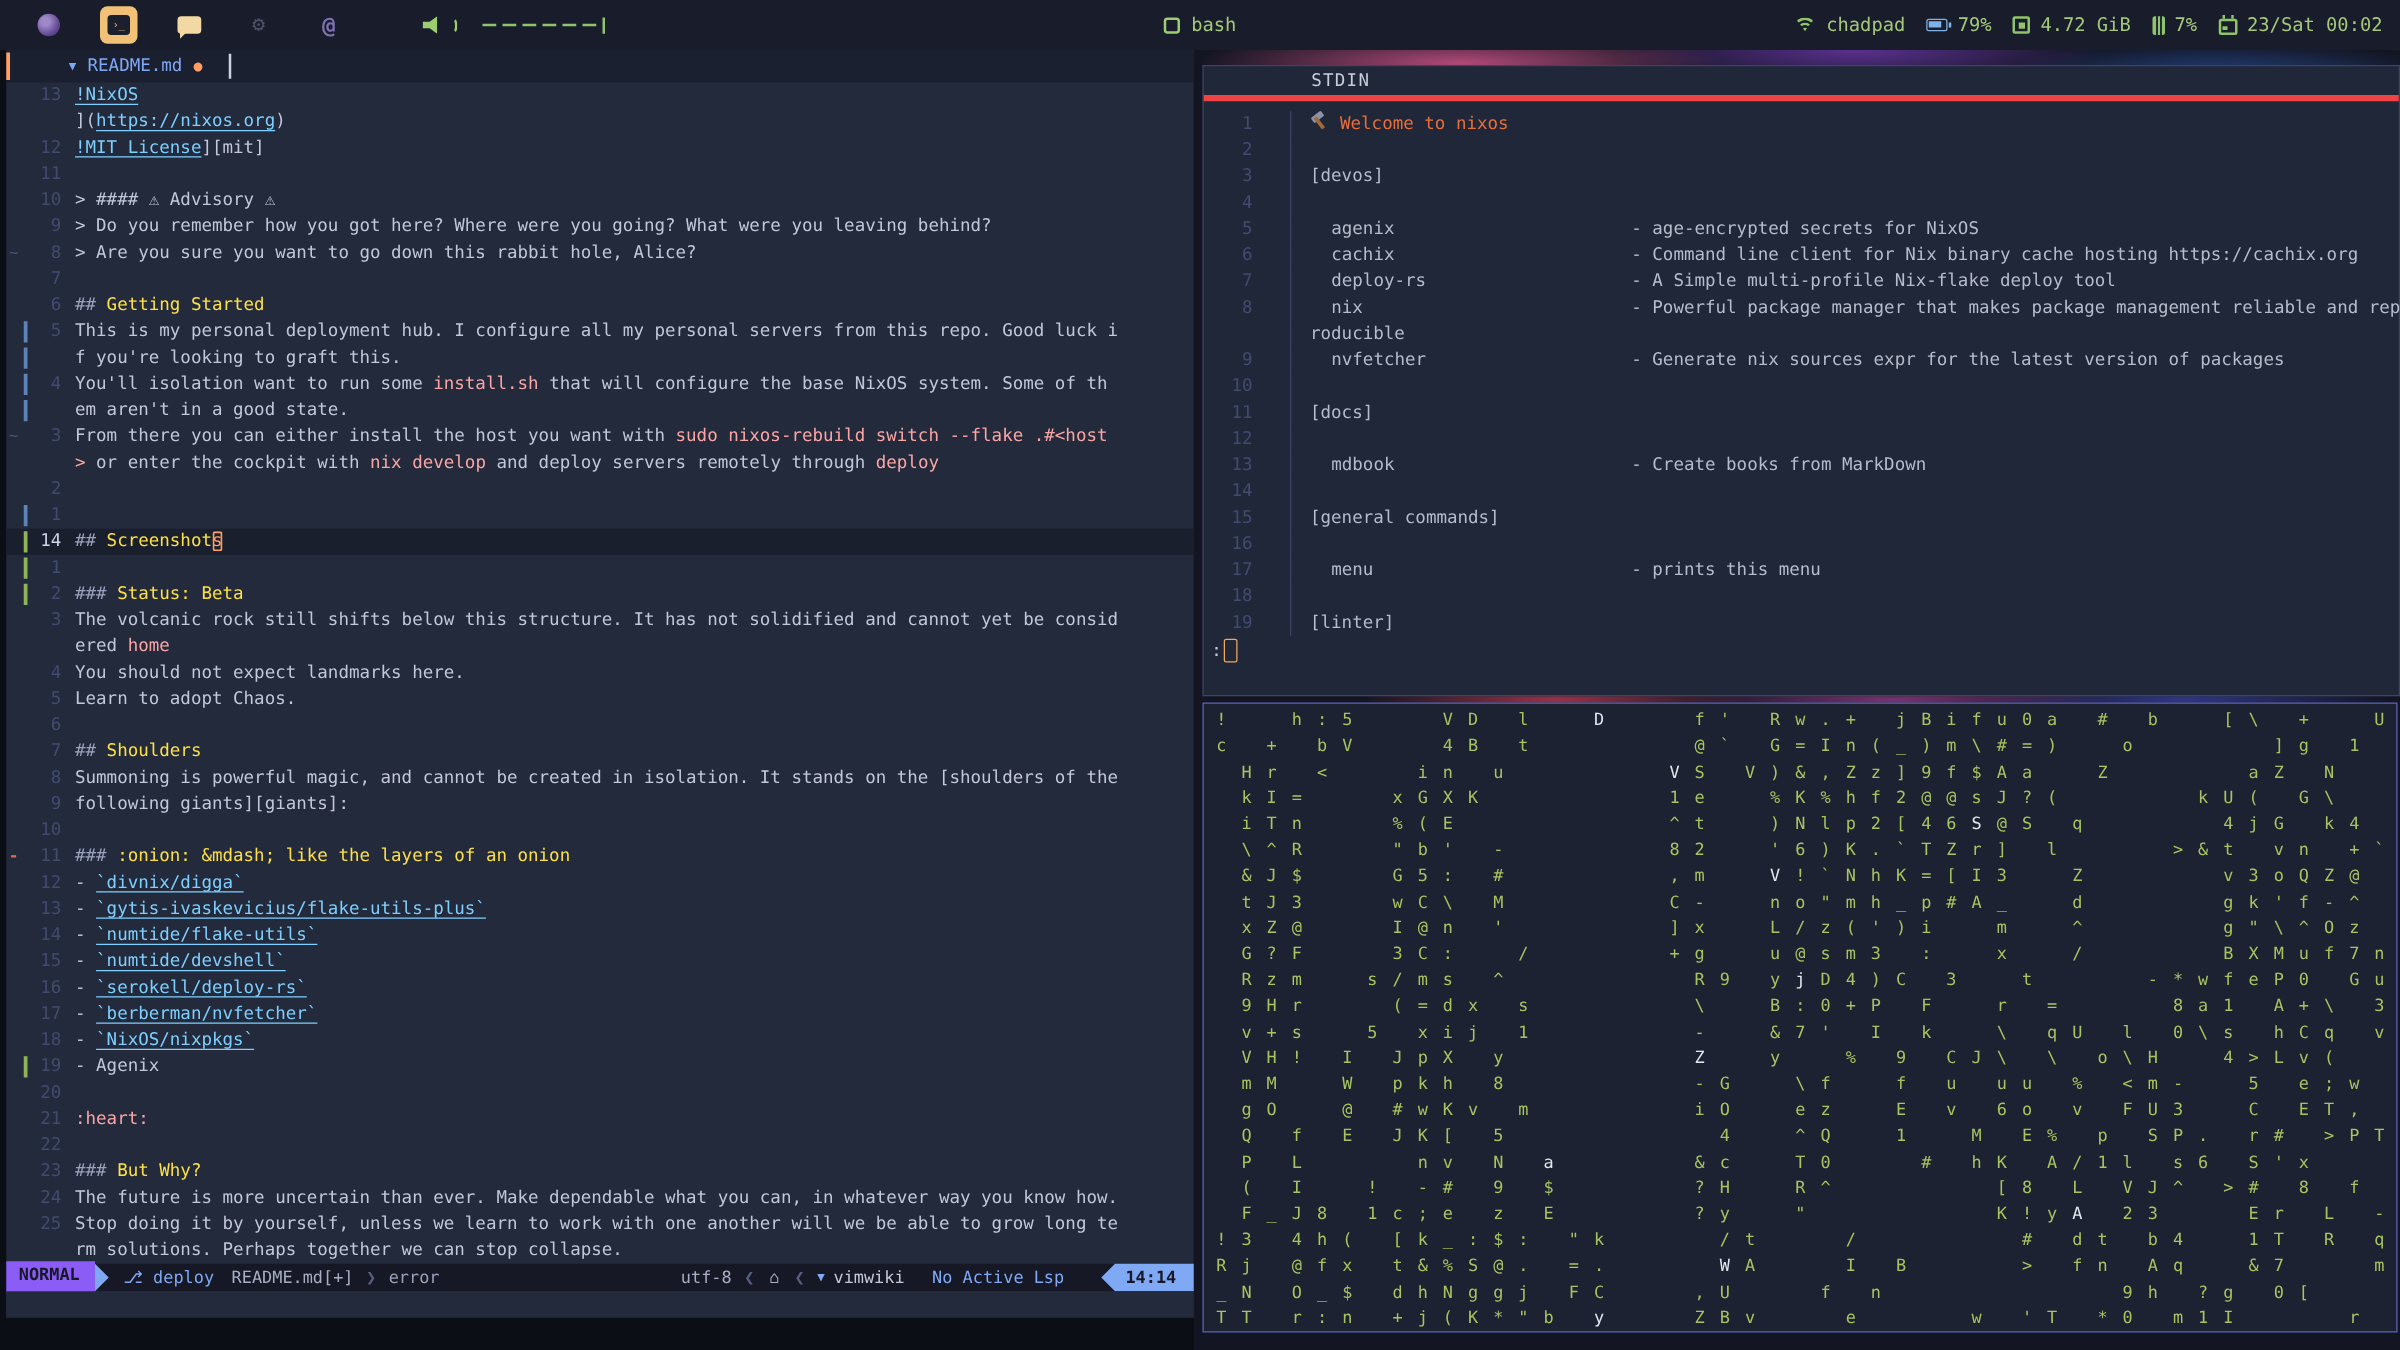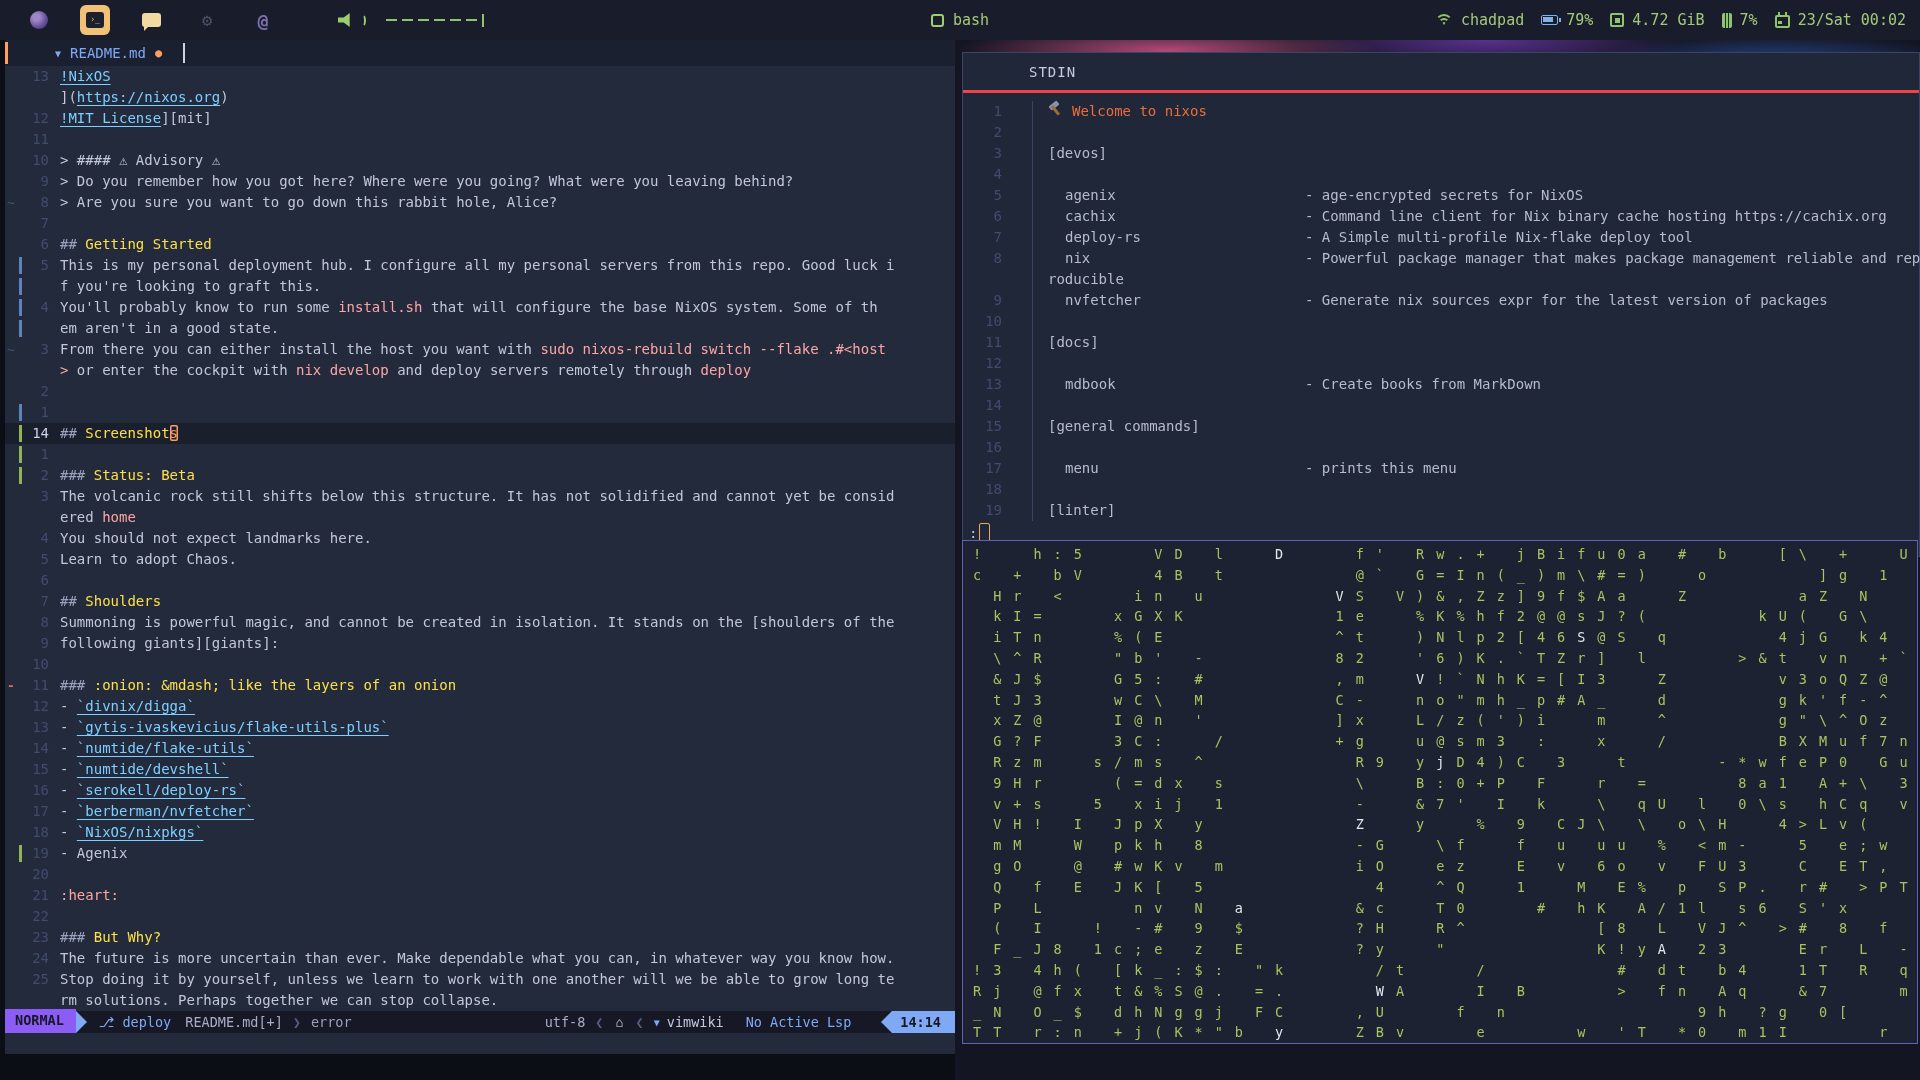--- a/index.html
+++ b/index.html
@@ -111,40 +111,40 @@
   .sl-ft-icon { color:#7fa8f5; font-size:10px; margin-right:7px; }
   .sl-ft { color:#c2c7da; }
   .sl-lsp { color:#7fa8f5; margin-left:22px; margin-right:20px; }
   .sl-time { height:22px; line-height:22px; background:#7fa8f5; color:#161925; font-weight:bold;
     padding:0 14px 0 8px; }
   .cmdline { position:absolute; left:0; bottom:0; width:100%; height:21px; background:#232a3c; }
 
   
   .pager-win { position:absolute; left:962px; top:52px; width:958px; height:505px;
     background:#202739; border:1px solid #3c4465; font-size:14px; color:#b6bccb; }
-  .pg-winbar { height:40px; display:flex; align-items:center; padding-left:66px;
-    border-bottom:3px solid #ef4444; color:#c8cdda; letter-spacing:1px; }
+  .pg-winbar { height:28px; display:flex; align-items:center; padding-left:86px;
+    border-bottom:5px solid #ef4444; color:#c8cdda; letter-spacing:1px; }
   .pg-rows { padding-top:8px; }
   .pg-row { display:flex; height:21px; line-height:21px; white-space:pre; }
   .pg-num { flex:0 0 70px; text-align:right; padding-right:30px; border-right:1px solid #3c4465;
     color:#414b6e; }
   .pg-text { padding-left:15px; white-space:pre; display:flex; }
   .pg-indent { display:inline-block; width:17px; }
   .pg-name { display:inline-block; width:240px; }
   .pg-welcome { color:#ea6e3a; }
   .hammer { position:relative; display:inline-block; width:16px; height:15px; margin-right:8px; }
   .hammer::before { content:""; position:absolute; left:1px; top:2px; width:10px; height:5px;
     background:#8a93a8; border-radius:1px; transform:rotate(-38deg); }
   .hammer::after { content:""; position:absolute; left:6px; top:4px; width:2.5px; height:11px;
     background:#a06a3a; transform:rotate(-38deg); }
   .pg-prompt { display:flex; align-items:center; margin-top:2px; padding-left:6px; color:#c2c7da; }
   .pg-cursor { width:11px; height:19px; border:1.5px solid #f0a860; border-radius:2px; margin-left:2px; }
 
   
-  .matrix-win { position:absolute; left:962px; top:540px; width:956px; height:504px;
+  .matrix-win { position:absolute; left:962px; top:562px; width:956px; height:504px;
     background:#1d2232; border:1.5px solid #5c63b5; overflow:hidden; }
   .mx-rows { padding:3px 0 0 10px; }
   .mx-row { height:20.8px; line-height:20.8px; white-space:pre; font-size:13.5px;
     letter-spacing:12px; color:#a6c45f; overflow:hidden; }
   .mx-row .bright { color:#e4e7ee; }
 </style>
 </head>
 <body>
 
 <div class="topbar">
@@ -228,21 +228,21 @@
       <div class="ed-row"><span class="ed-mark"></span><span class="ed-sign"></span><span class="ed-num"></span><span class="ed-text"><span class="sg-t">](</span><span class="sg-l">https://nixos.org</span><span class="sg-t">)</span></span></div>
       <div class="ed-row"><span class="ed-mark"></span><span class="ed-sign"></span><span class="ed-num">12</span><span class="ed-text"><span class="sg-l">!MIT License</span><span class="sg-t">][mit]</span></span></div>
       <div class="ed-row"><span class="ed-mark"></span><span class="ed-sign"></span><span class="ed-num">11</span><span class="ed-text"></span></div>
       <div class="ed-row"><span class="ed-mark"></span><span class="ed-sign"></span><span class="ed-num">10</span><span class="ed-text"><span class="sg-t">&gt; #### ⚠ Advisory ⚠</span></span></div>
       <div class="ed-row"><span class="ed-mark"></span><span class="ed-sign"></span><span class="ed-num">9</span><span class="ed-text"><span class="sg-t">&gt; Do you remember how you got here? Where were you going? What were you leaving behind?</span></span></div>
       <div class="ed-row"><span class="ed-mark">~</span><span class="ed-sign"></span><span class="ed-num">8</span><span class="ed-text"><span class="sg-t">&gt; Are you sure you want to go down this rabbit hole, Alice?</span></span></div>
       <div class="ed-row"><span class="ed-mark"></span><span class="ed-sign"></span><span class="ed-num">7</span><span class="ed-text"></span></div>
       <div class="ed-row"><span class="ed-mark"></span><span class="ed-sign"></span><span class="ed-num">6</span><span class="ed-text"><span class="sg-p">## </span><span class="sg-h">Getting Started</span></span></div>
       <div class="ed-row"><span class="ed-mark"></span><span class="ed-sign b"></span><span class="ed-num">5</span><span class="ed-text"><span class="sg-t">This is my personal deployment hub. I configure all my personal servers from this repo. Good luck i</span></span></div>
       <div class="ed-row"><span class="ed-mark"></span><span class="ed-sign b"></span><span class="ed-num"></span><span class="ed-text"><span class="sg-t">f you're looking to graft this.</span></span></div>
-      <div class="ed-row"><span class="ed-mark"></span><span class="ed-sign b"></span><span class="ed-num">4</span><span class="ed-text"><span class="sg-t">You'll probably know to run some </span><span class="sg-c">install.sh</span><span class="sg-t"> that will configure the base NixOS system. Some of th</span></span></div>
+      <div class="ed-row"><span class="ed-mark"></span><span class="ed-sign b"></span><span class="ed-num">4</span><span class="ed-text"><span class="sg-t">You'll isolation want to run some </span><span class="sg-c">install.sh</span><span class="sg-t"> that will configure the base NixOS system. Some of th</span></span></div>
       <div class="ed-row"><span class="ed-mark"></span><span class="ed-sign b"></span><span class="ed-num"></span><span class="ed-text"><span class="sg-t">em aren't in a good state.</span></span></div>
       <div class="ed-row"><span class="ed-mark">~</span><span class="ed-sign"></span><span class="ed-num">3</span><span class="ed-text"><span class="sg-t">From there you can either install the host you want with </span><span class="sg-c">sudo nixos-rebuild switch --flake .#&lt;host</span></span></div>
       <div class="ed-row"><span class="ed-mark"></span><span class="ed-sign"></span><span class="ed-num"></span><span class="ed-text"><span class="sg-c">&gt; </span><span class="sg-t">or enter the cockpit with </span><span class="sg-c">nix develop</span><span class="sg-t"> and deploy servers remotely through </span><span class="sg-c">deploy</span></span></div>
       <div class="ed-row"><span class="ed-mark"></span><span class="ed-sign"></span><span class="ed-num">2</span><span class="ed-text"></span></div>
       <div class="ed-row"><span class="ed-mark"></span><span class="ed-sign b"></span><span class="ed-num">1</span><span class="ed-text"></span></div>
       <div class="ed-row cur"><span class="ed-mark"></span><span class="ed-sign g"></span><span class="ed-num">14</span><span class="ed-text"><span class="sg-p">## </span><span class="sg-h">Screenshot</span><span class="sg-x">s</span></span></div>
       <div class="ed-row"><span class="ed-mark"></span><span class="ed-sign g"></span><span class="ed-num">1</span><span class="ed-text"></span></div>
       <div class="ed-row"><span class="ed-mark"></span><span class="ed-sign g"></span><span class="ed-num">2</span><span class="ed-text"><span class="sg-p">### </span><span class="sg-h">Status: Beta</span></span></div>
       <div class="ed-row"><span class="ed-mark"></span><span class="ed-sign"></span><span class="ed-num">3</span><span class="ed-text"><span class="sg-t">The volcanic rock still shifts below this structure. It has not solidified and cannot yet be consid</span></span></div>
       <div class="ed-row"><span class="ed-mark"></span><span class="ed-sign"></span><span class="ed-num"></span><span class="ed-text"><span class="sg-t">ered </span><span class="sg-c">home</span></span></div>

